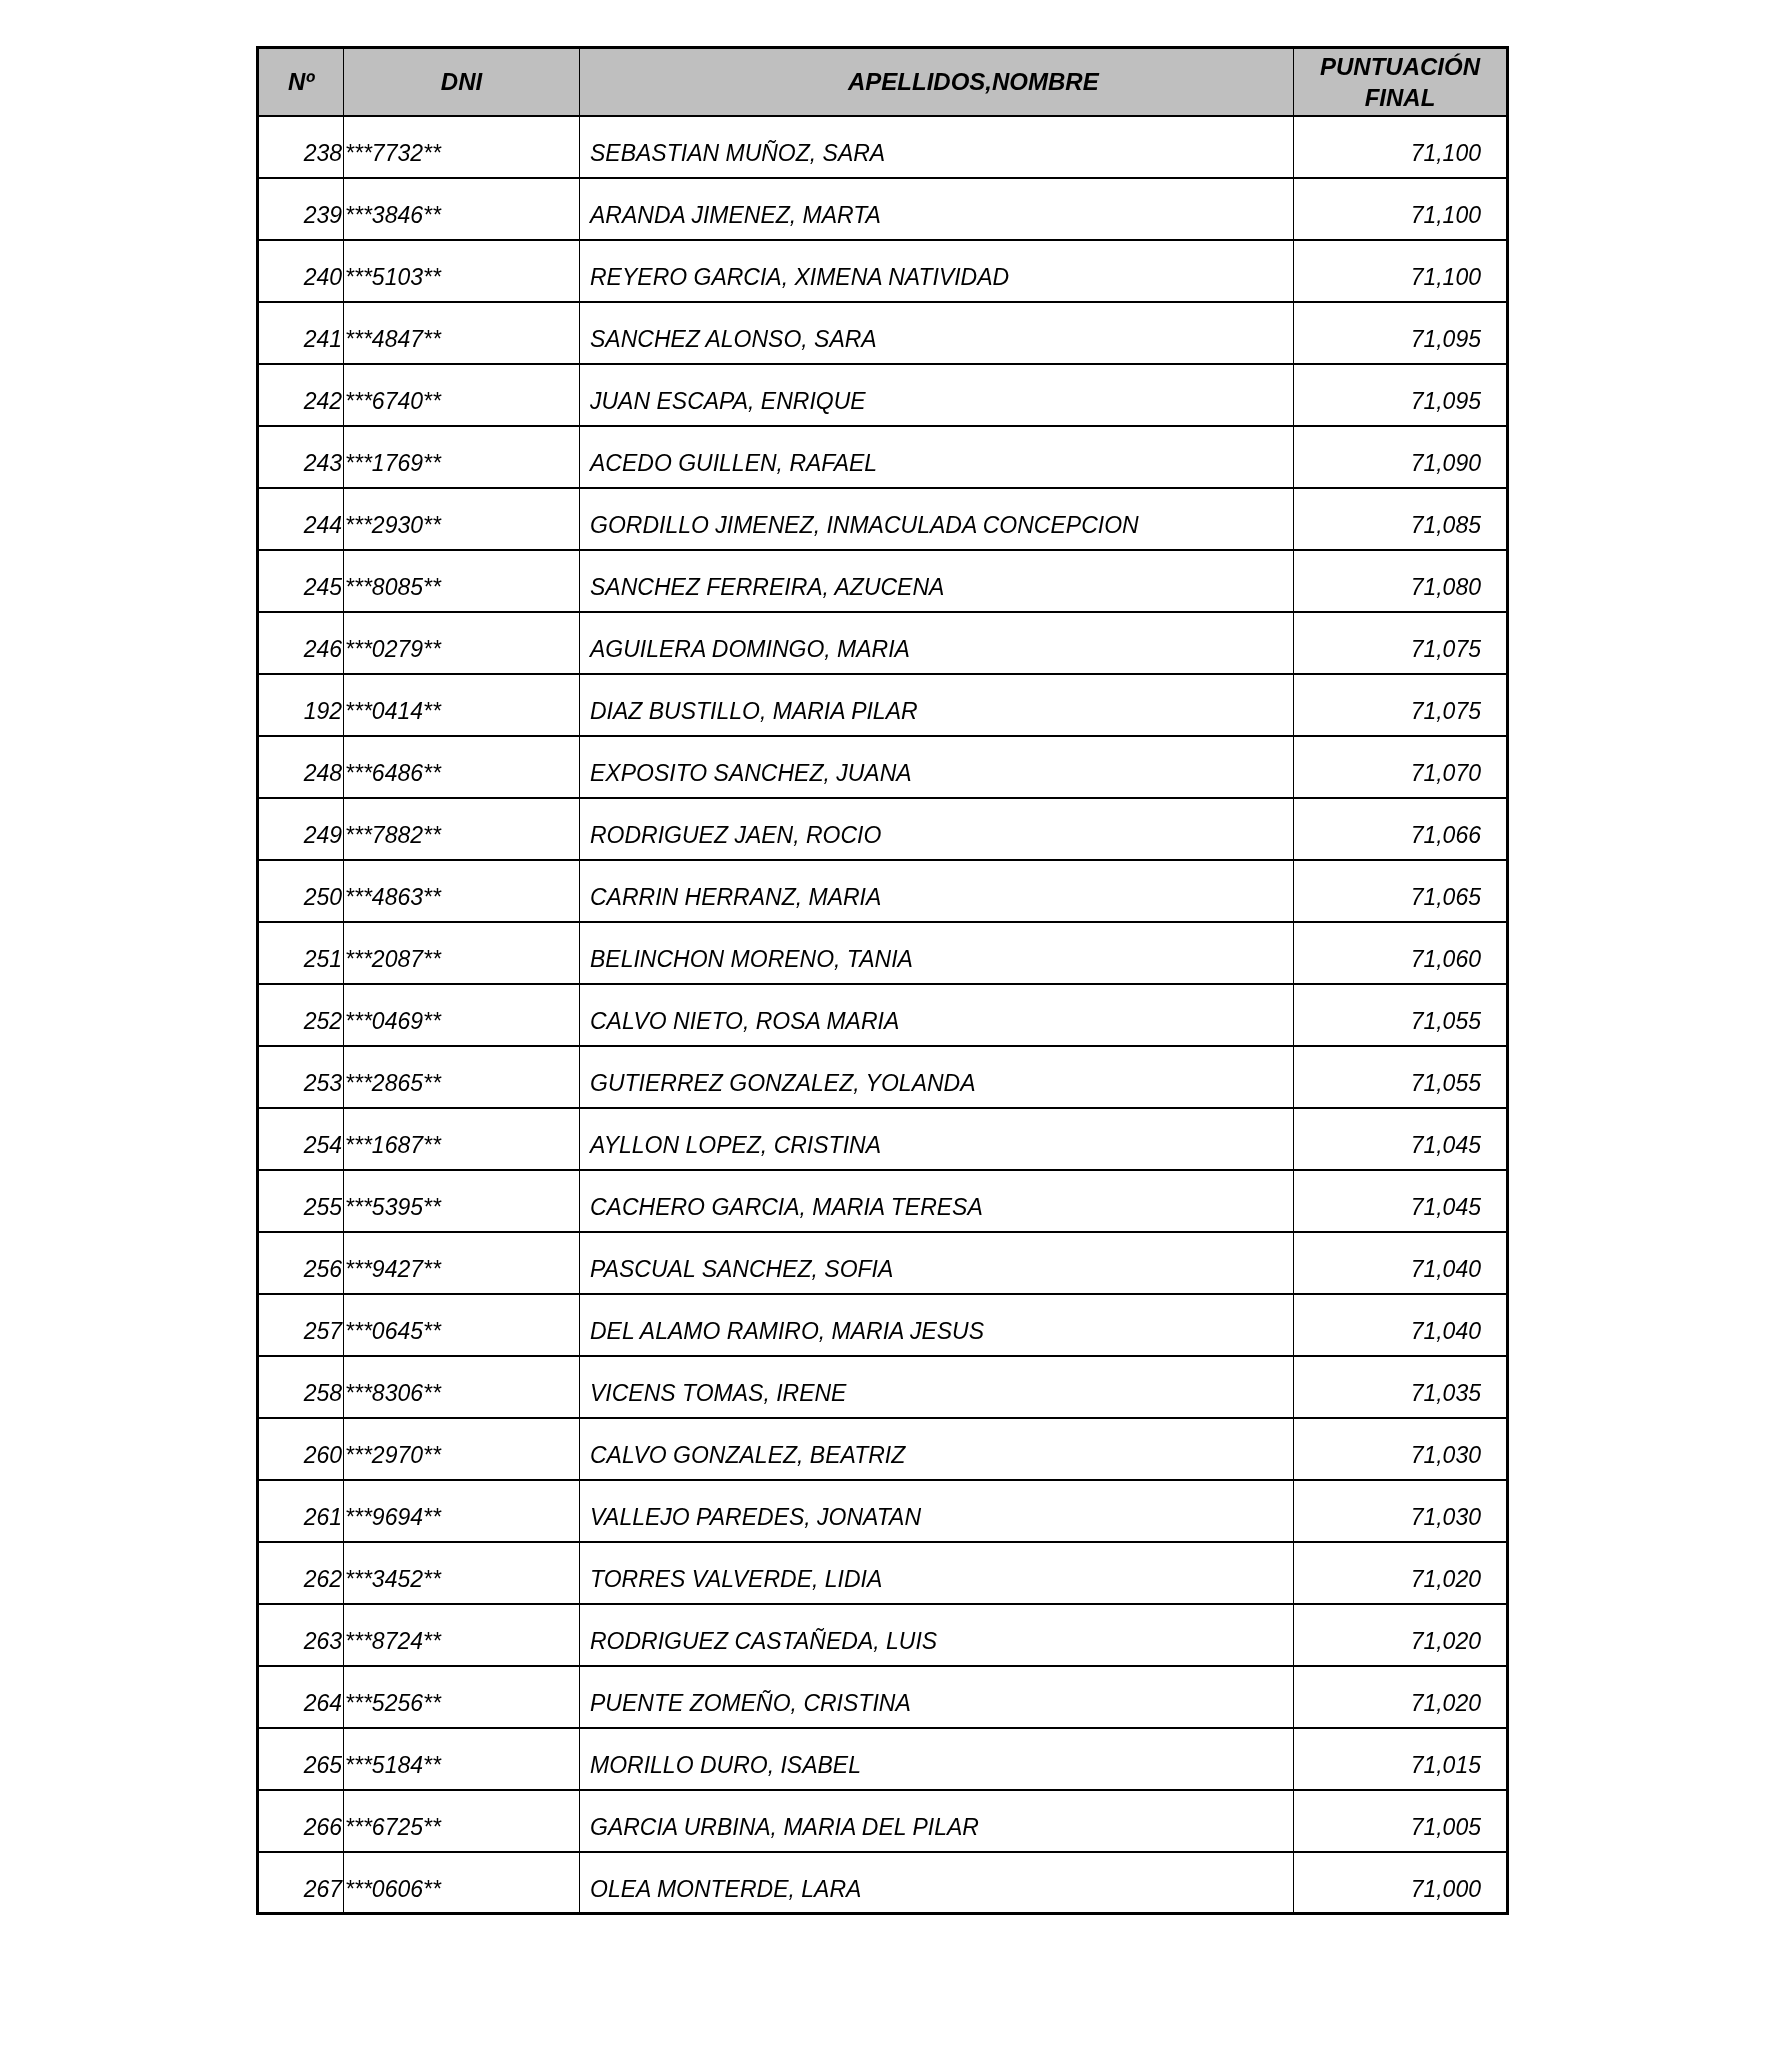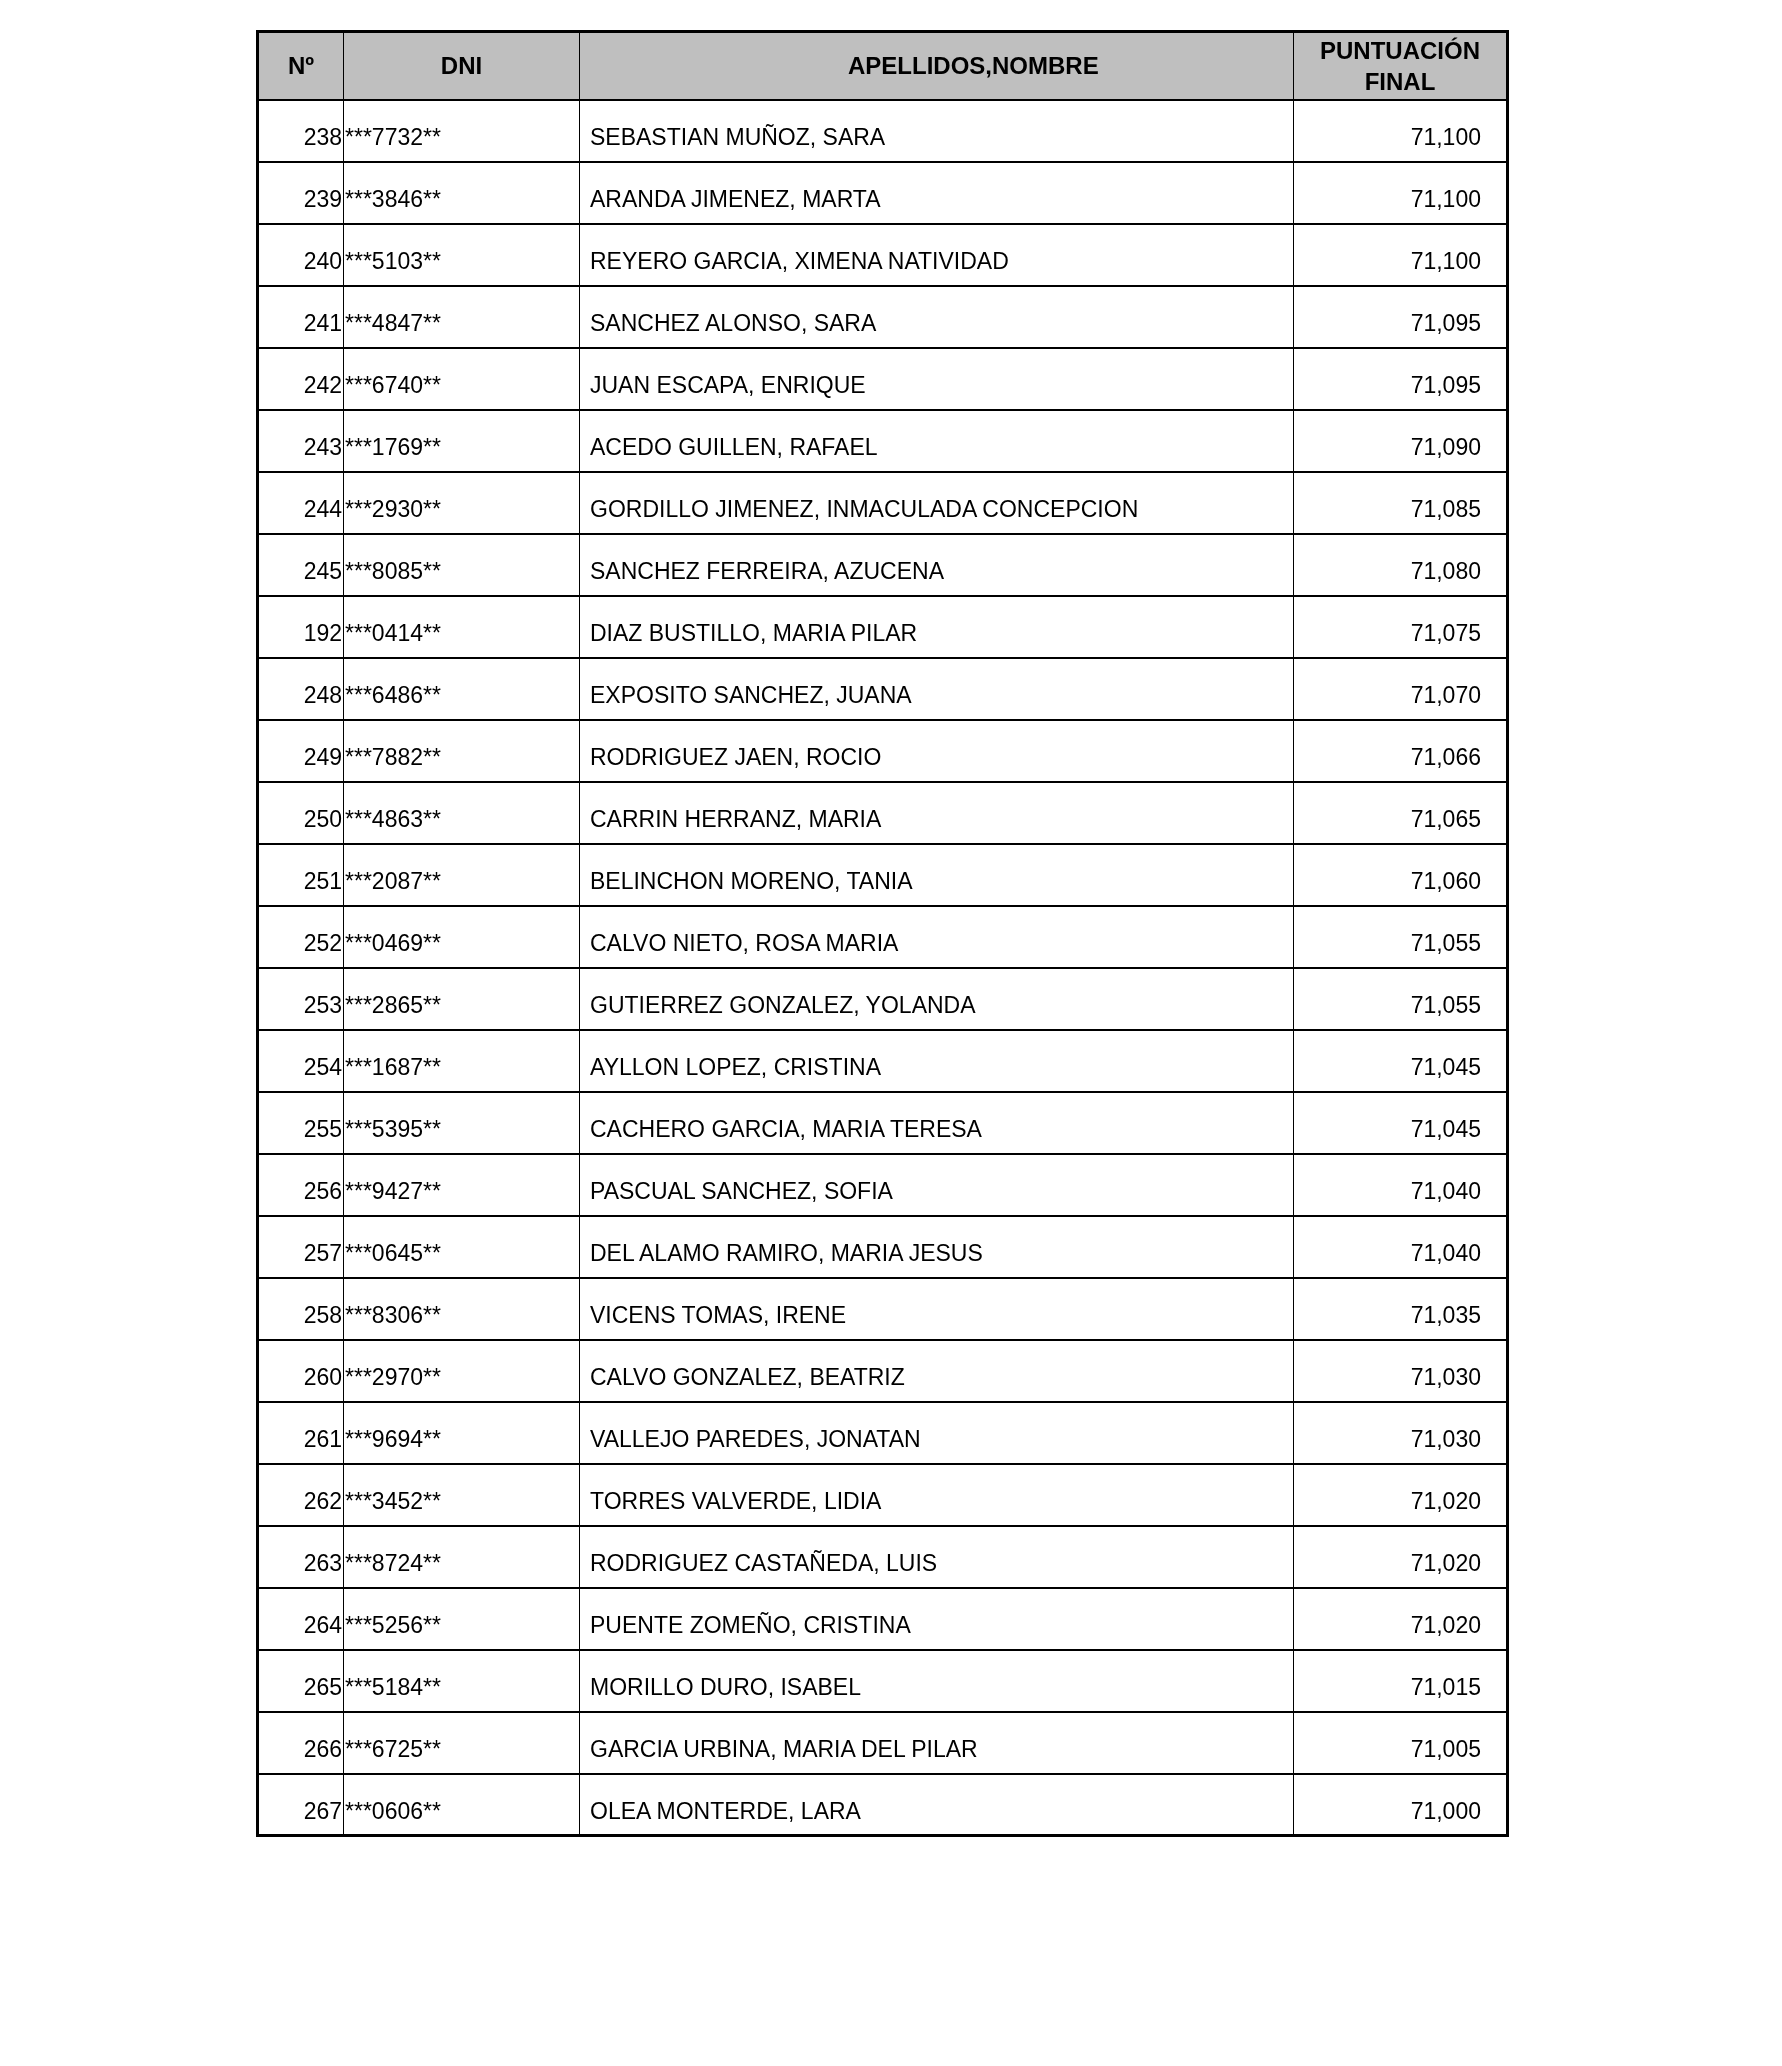--- a/index.html
+++ b/index.html
@@ -17,25 +17,26 @@
     width: 1782px;
     height: 2066px;
     background: var(--page-bg);
     position: relative;
     font-family: "Liberation Sans", "DejaVu Sans", sans-serif;
     color: var(--text);
   }
   table.results {
     position: absolute;
     left: 256px;
-    top: 30px;
+    top: 46px;
     width: 1250px;
     border-collapse: collapse;
     table-layout: fixed;
     border: 3.6px solid var(--border);
+    font-style: italic;
   }
   col.c-num   { width: 86px; }
   col.c-dni   { width: 236px; }
   col.c-name  { width: 714px; }
   col.c-score { width: 214px; }
 
   th, td {
     border: 1.4px solid var(--border);
     border-top-width: 2.9px;
     border-bottom-width: 2.9px;
@@ -128,20 +129,26 @@
     <td class="cell-name">GORDILLO JIMENEZ, INMACULADA CONCEPCION</td>
     <td class="cell-score">71,085</td>
   </tr>
       <tr>
     <td class="cell-num">245</td>
     <td class="cell-dni">***8085**</td>
     <td class="cell-name">SANCHEZ FERREIRA, AZUCENA</td>
     <td class="cell-score">71,080</td>
   </tr>
       <tr>
+    <td class="cell-num">246</td>
+    <td class="cell-dni">***0279**</td>
+    <td class="cell-name">AGUILERA DOMINGO, MARIA</td>
+    <td class="cell-score">71,075</td>
+  </tr>
+      <tr>
     <td class="cell-num">192</td>
     <td class="cell-dni">***0414**</td>
     <td class="cell-name">DIAZ BUSTILLO, MARIA PILAR</td>
     <td class="cell-score">71,075</td>
   </tr>
       <tr>
     <td class="cell-num">248</td>
     <td class="cell-dni">***6486**</td>
     <td class="cell-name">EXPOSITO SANCHEZ, JUANA</td>
     <td class="cell-score">71,070</td>

